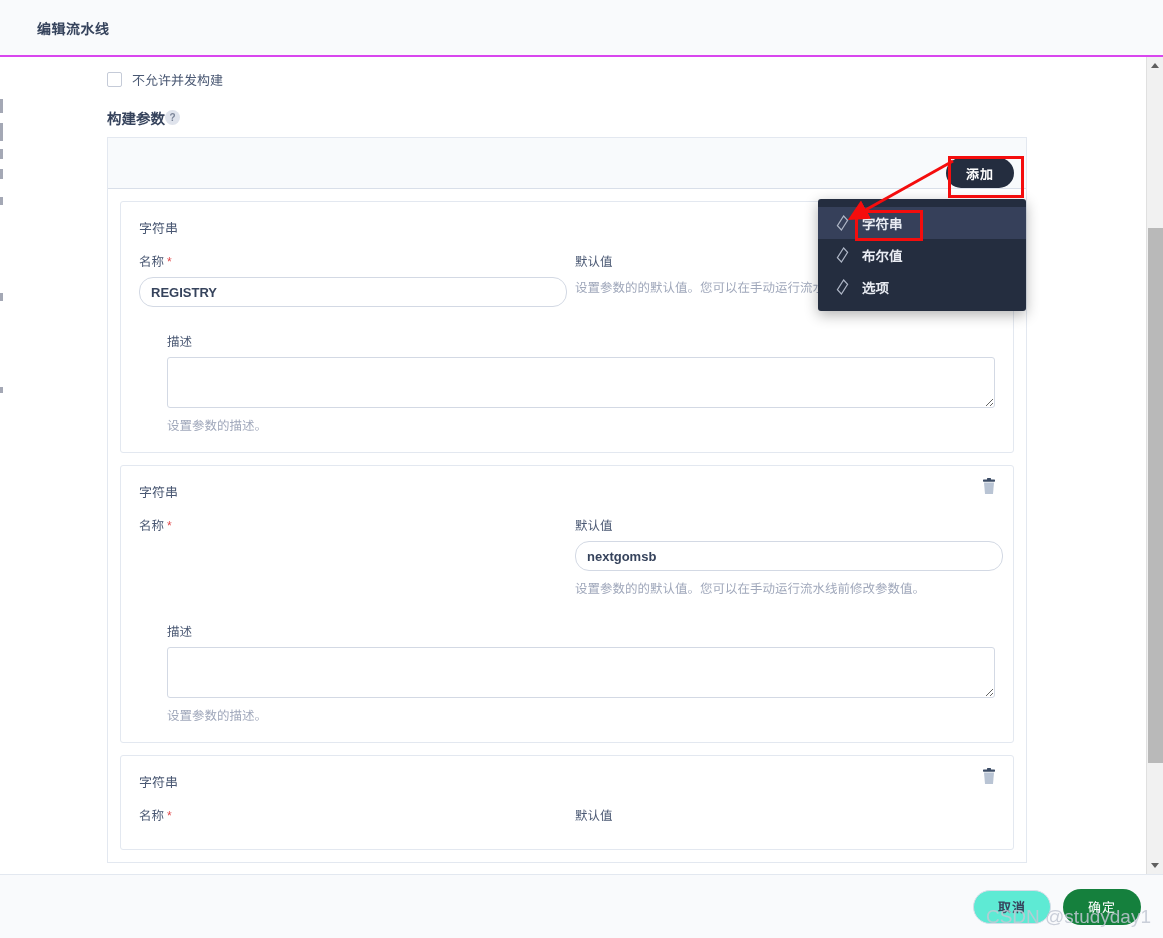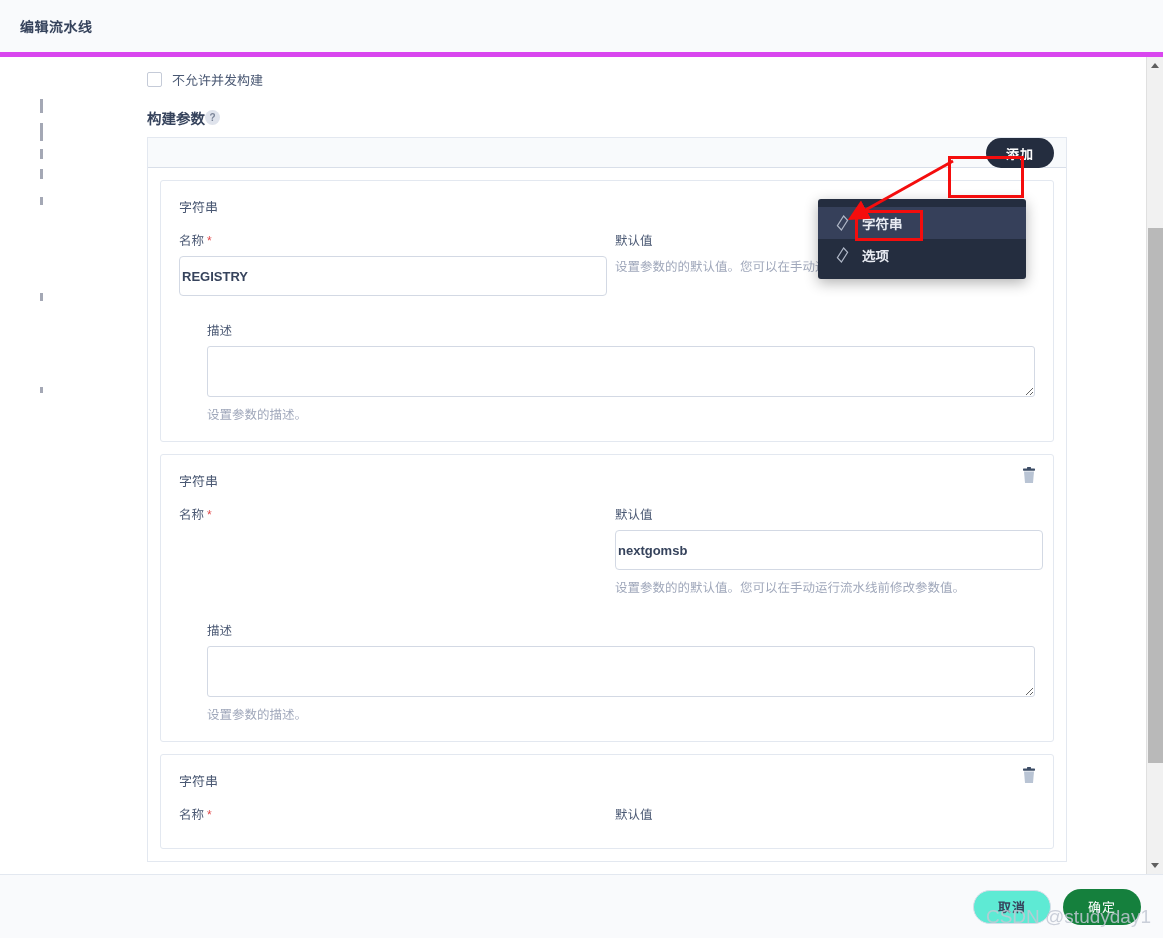--- a/index.html
+++ b/index.html
@@ -25,40 +25,39 @@
     background: #ffffff;
     display: flex;
     flex-direction: column;
   }
 
   
   #modal-header {
     height: 57px;
     min-height: 57px;
     background: #f9fafc;
-    border-bottom: 5px solid #d946ef;
+    border-bottom: 2px solid #d946ef;
     display: flex;
     align-items: center;
-    padding: 0 20px;
+    padding: 0 37px;
     box-sizing: border-box;
   }
   #modal-title {
     font-size: 14px;
     font-weight: 600;
     color: #36435c;
     letter-spacing: .5px;
   }
 
   
   #modal-body {
     flex: 1;
     position: relative;
     overflow: hidden;
     background: #e5e5e5;
-    margin-left: 40px;
   }
   #scroll-canvas {
     position: absolute;
     top: 0;
     left: 0;
     right: 17px;
     bottom: 0;
     overflow: hidden;
     background: #ffffff;
   }
@@ -128,26 +127,26 @@
   }
 
   
   .panel {
     margin-top: 9px;
     border: 1px solid #e3e8f0;
     border-top: none;
     background: #fff;
   }
   .panel-toolbar {
-    height: 31px;
+    height: 52px;
     background: #f8fafc;
     border-top: 1px solid #e3e8f0;
     border-bottom: 1px solid #d9dfe9;
     display: flex;
-    align-items: flex-start;
+    align-items: flex-end;
     justify-content: flex-end;
     padding-right: 12px;
     box-sizing: border-box;
     position: relative;
   }
   .btn-add {
     background: #242d3f;
     color: #ffffff;
     border: none;
     border-radius: 18px;
@@ -199,24 +198,24 @@
   }
   .field-col { width: 428px; flex: 0 0 428px; }
   .field-label {
     font-size: 12.5px;
     color: #4a5873;
     margin-bottom: 7px;
   }
   .req-star { color: #e0494b; font-size: 12px; margin-left: 3px; }
   .txt-input {
     width: 100%;
-    height: 40px;
+    height: 30px;
     border: 1px solid #d3d9e4;
-    border-radius: 4px;
-    padding: 0 2px;
+    border-radius: 14px;
+    padding: 0 11px;
     font-size: 13px;
     font-weight: 600;
     color: #36435c;
     font-family: inherit;
     box-sizing: border-box;
     background: #fff;
     outline: none;
   }
   .field-hint {
     color: #a0a8bb;
@@ -516,20 +515,26 @@
   <div class="menu-item active">
     <svg class="menu-ic" viewBox="0 0 13 16">
       <path d="M7.6 1 L11.6 5.4 L5.4 15 L1.4 10.6 Z" fill="none" stroke="#aeb6c6" stroke-width="1.2"></path>
     </svg>
     <span>字符串</span>
   </div>
   <div class="menu-item">
     <svg class="menu-ic" viewBox="0 0 13 16">
       <path d="M7.6 1 L11.6 5.4 L5.4 15 L1.4 10.6 Z" fill="none" stroke="#aeb6c6" stroke-width="1.2"></path>
     </svg>
+    <span>布尔值</span>
+  </div>
+  <div class="menu-item">
+    <svg class="menu-ic" viewBox="0 0 13 16">
+      <path d="M7.6 1 L11.6 5.4 L5.4 15 L1.4 10.6 Z" fill="none" stroke="#aeb6c6" stroke-width="1.2"></path>
+    </svg>
     <span>选项</span>
   </div>
 </div>
 
 <svg id="anno-arrow" width="130" height="75">
   <defs>
     <marker id="ah" markerWidth="7" markerHeight="7" refX="5" refY="3.5" orient="auto">
       <polygon points="0 0, 7 3.5, 0 7" fill="#f40d0d"></polygon>
     </marker>
   </defs>

